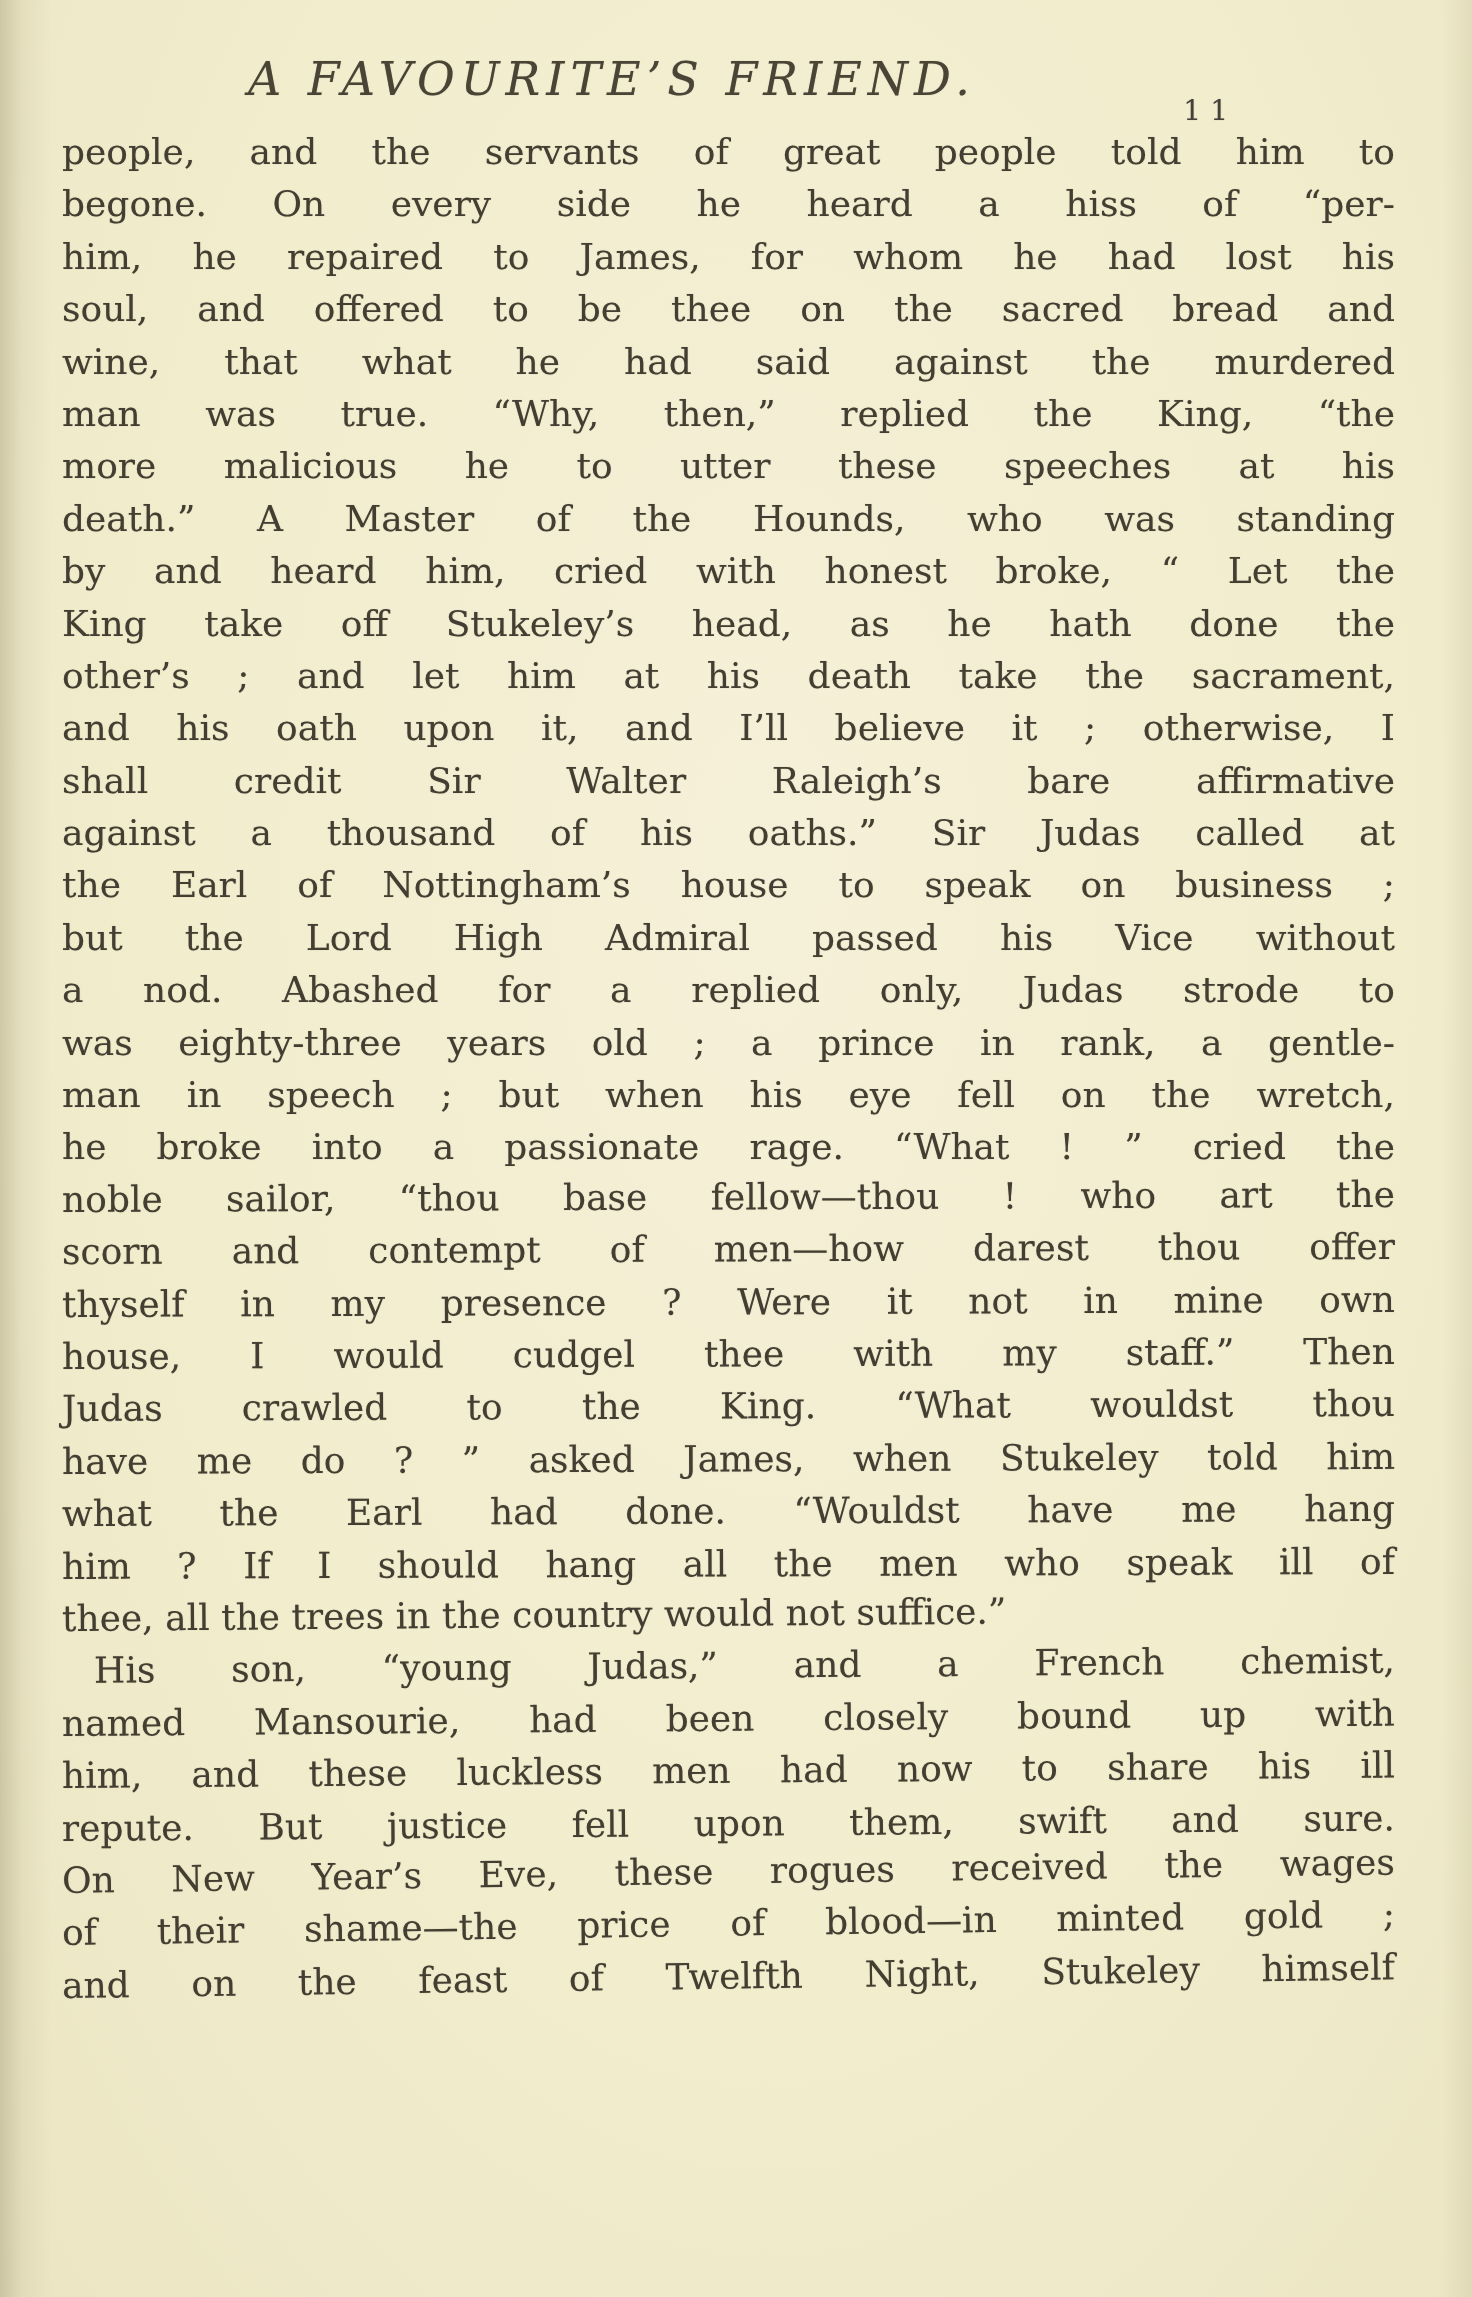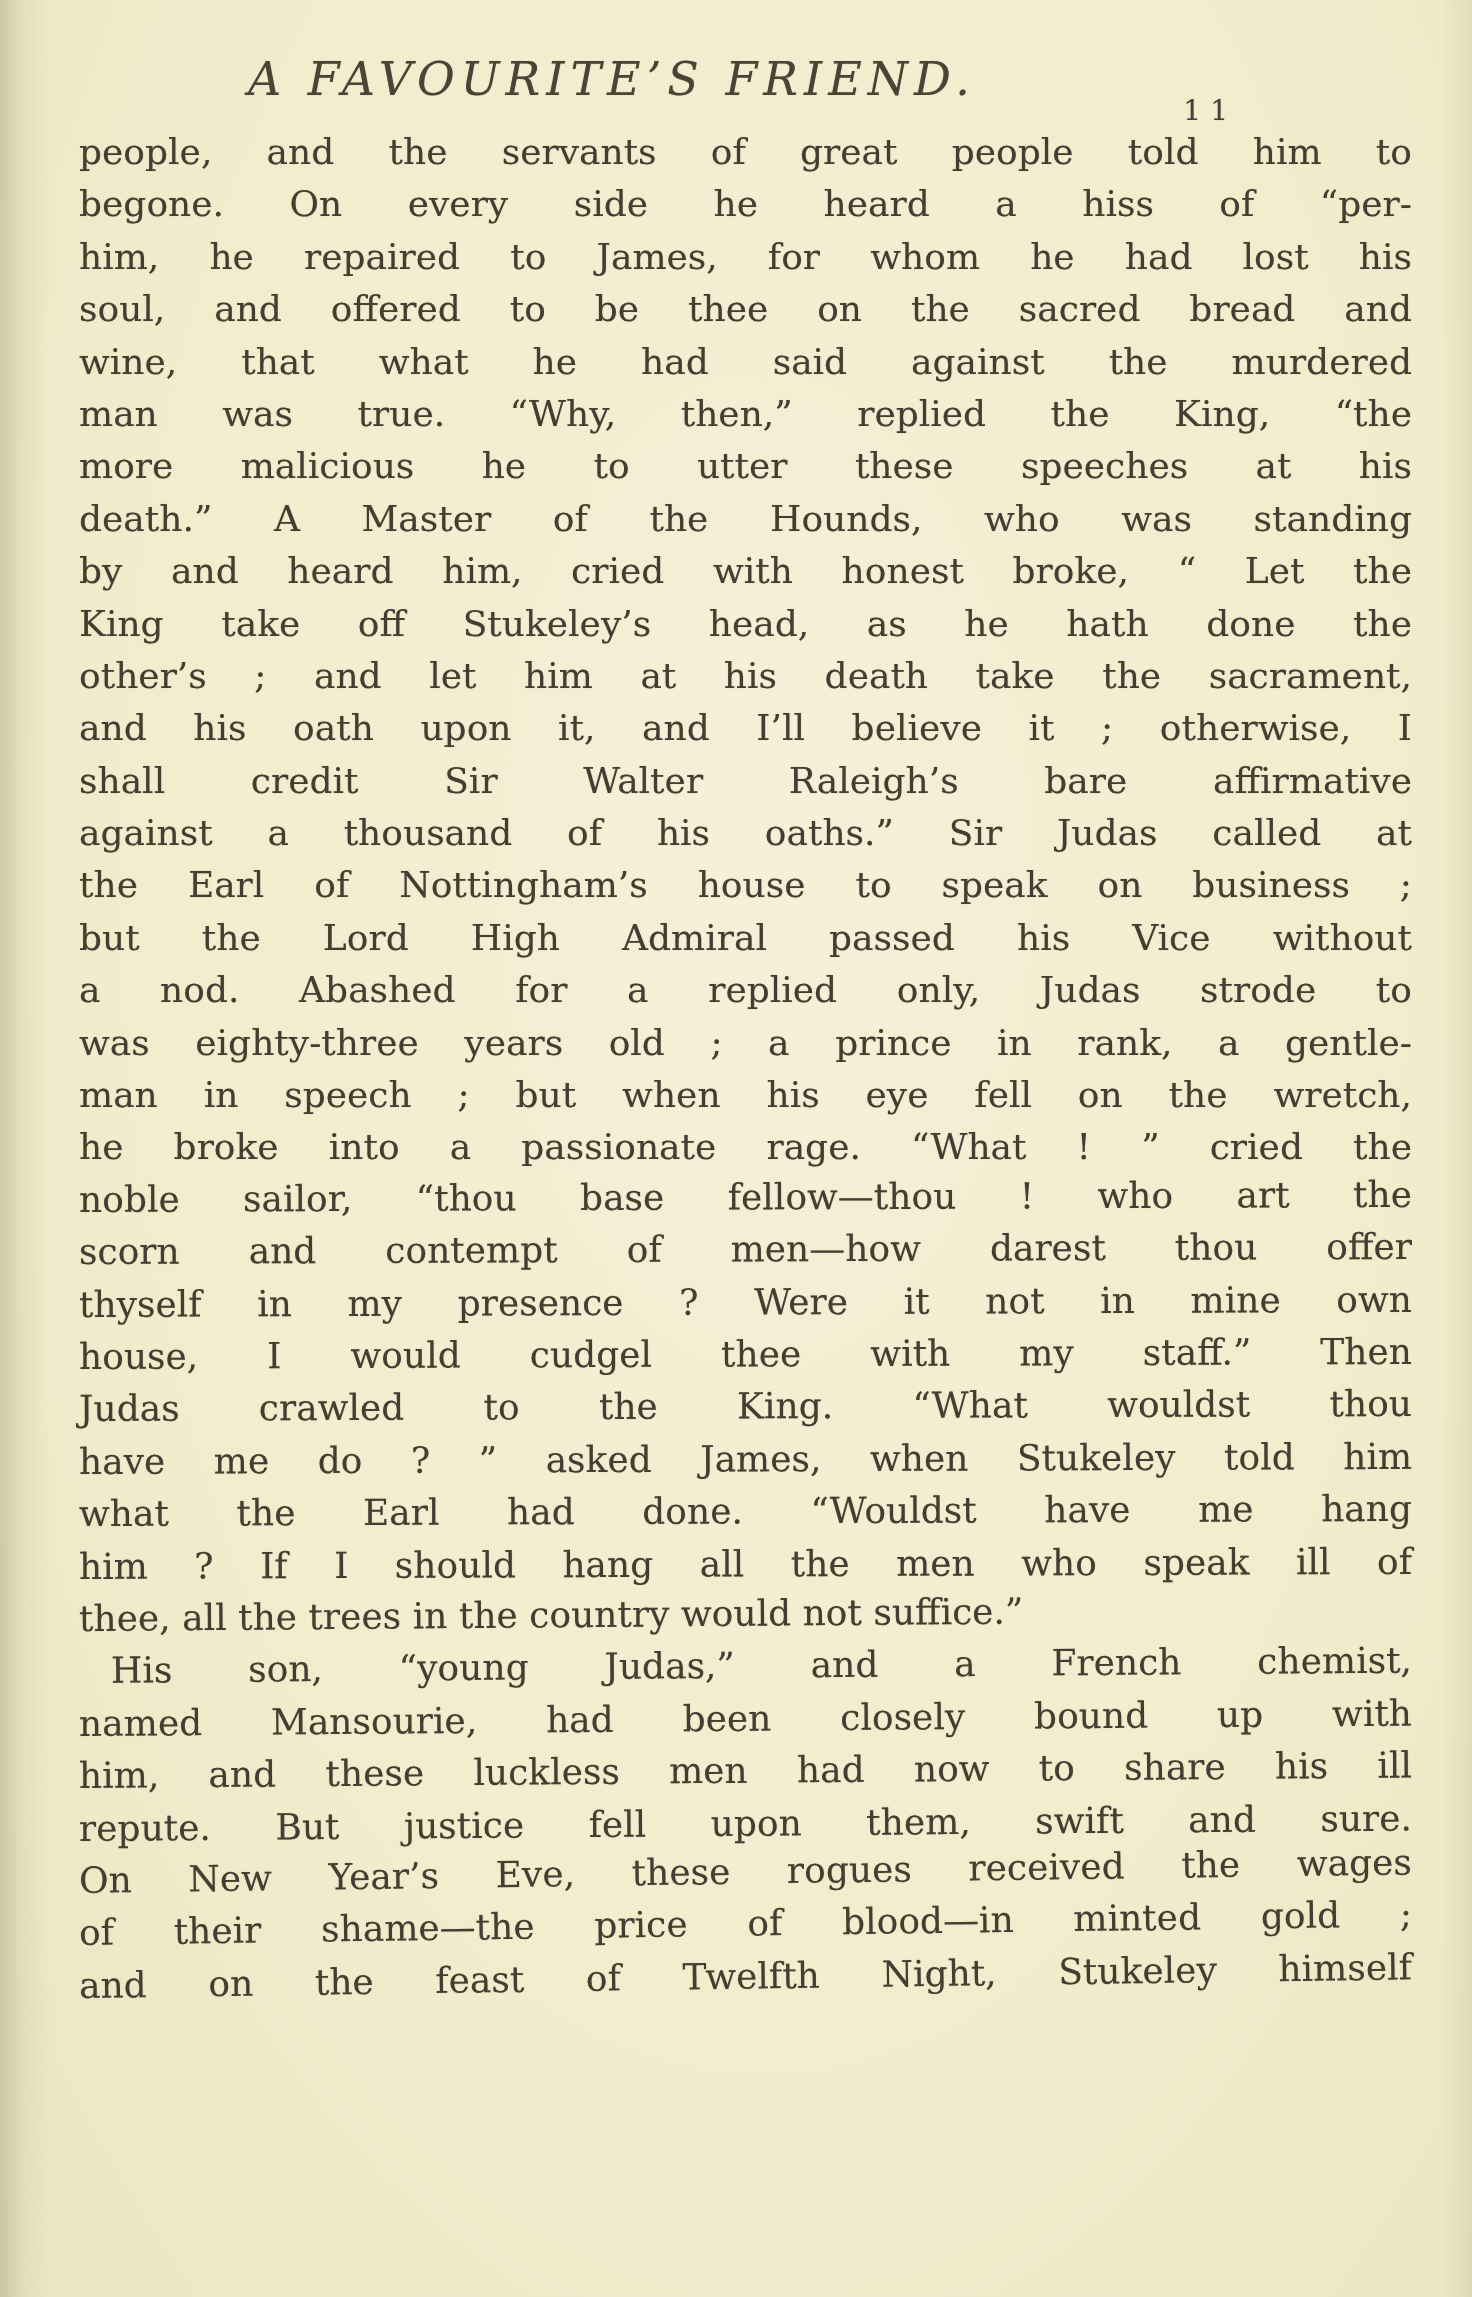--- a/index.html
+++ b/index.html
@@ -36,21 +36,21 @@
     position: absolute;
     right: 158px;
     top: 42px;
     font-size: 28px;
     letter-spacing: 9px;
     color: #45403a;
     text-shadow: 0 0 1px rgba(69,64,58,0.4);
   }
   .page-text {
     position: absolute;
-    left: 79px;
+    left: 62px;
     top: 126px;
     width: 1333px;
     color: #433e31;
     text-shadow: 0 0 1px rgba(67,62,49,0.35);
   }
   .line {
     font-size: 36px;
     line-height: 52.4px;
     height: 52.4px;
     text-align: justify;

